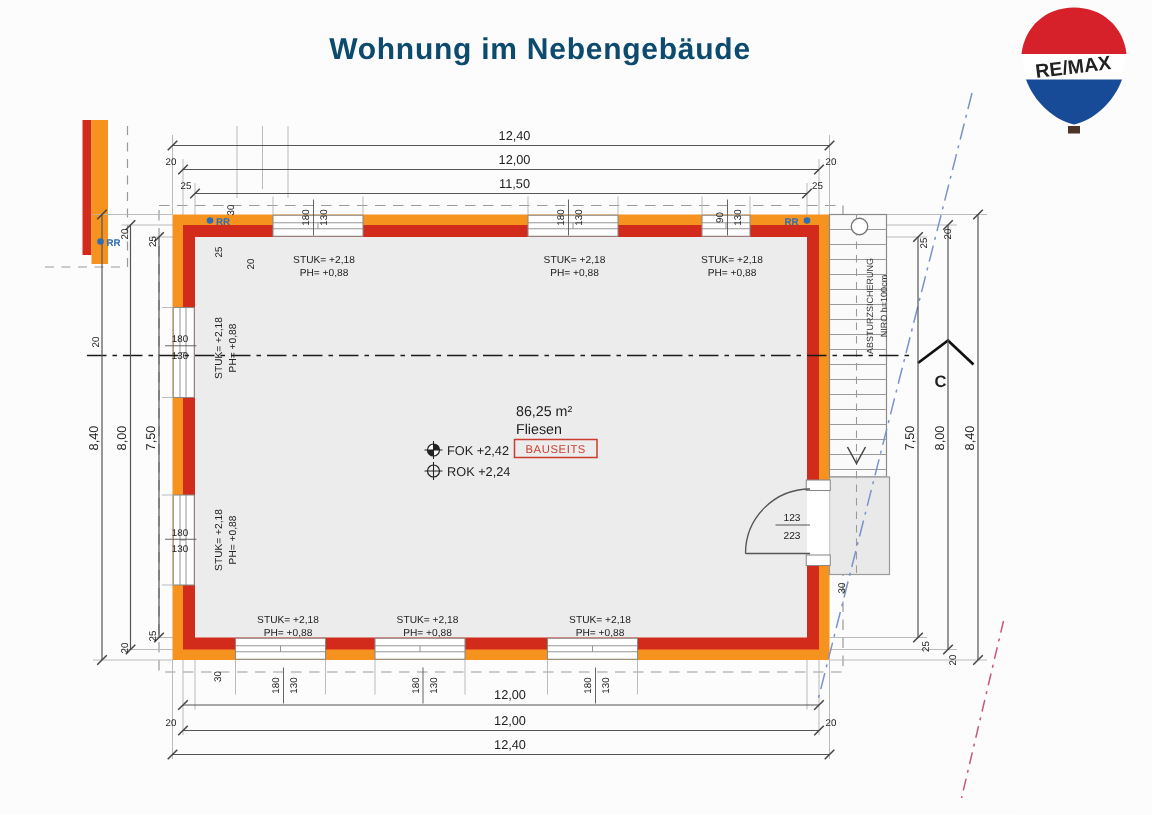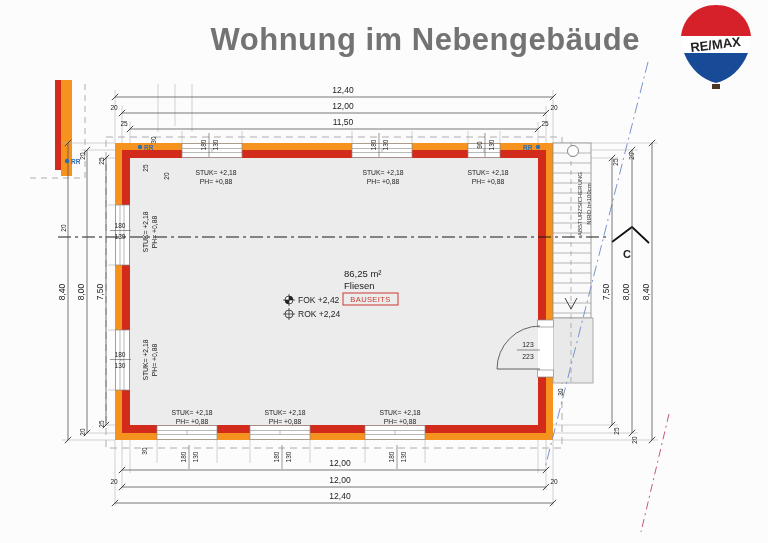--- a/index.html
+++ b/index.html
@@ -1,19 +1,19 @@
 <!DOCTYPE html>
 <html><head>
 <meta charset="utf-8">
 <style>
   html,body{margin:0;padding:0;background:#fff;}
   #app{position:relative;width:768px;height:543px;background:#FCFCFC;overflow:hidden;
        font-family:"Liberation Sans",sans-serif;}
-  .title{position:absolute;left:80px;top:22px;width:560px;text-align:right;
-         font-size:31px;font-weight:bold;color:#737373;letter-spacing:.5px;}
+  .title{position:absolute;left:80px;top:22px;width:560px;text-align:center;
+         font-size:20px;font-weight:bold;color:#0c4a6e;letter-spacing:.5px;}
   .logo{position:absolute;right:6px;top:2px;width:92px;height:88px;}
   svg.plan{position:absolute;left:0;top:0;}
   svg text{font-family:"Liberation Sans",sans-serif;fill:#222;}
   .d{font-size:8.5px;} .s{font-size:6.5px;} .w{font-size:6.8px;}
   .a{font-size:9.5px;} .c{font-size:11px;font-weight:bold;}
   .rr{font-size:6.5px;font-weight:bold;fill:#2E6DB4;}
   .note{font-size:7.5px;fill:#CC3B2F;letter-spacing:.4px;}
   .rail{font-size:6px;fill:#333;}
   .dim{stroke:#555;stroke-width:.8;}
   .ext{stroke:#b3b3b3;stroke-width:.6;}

